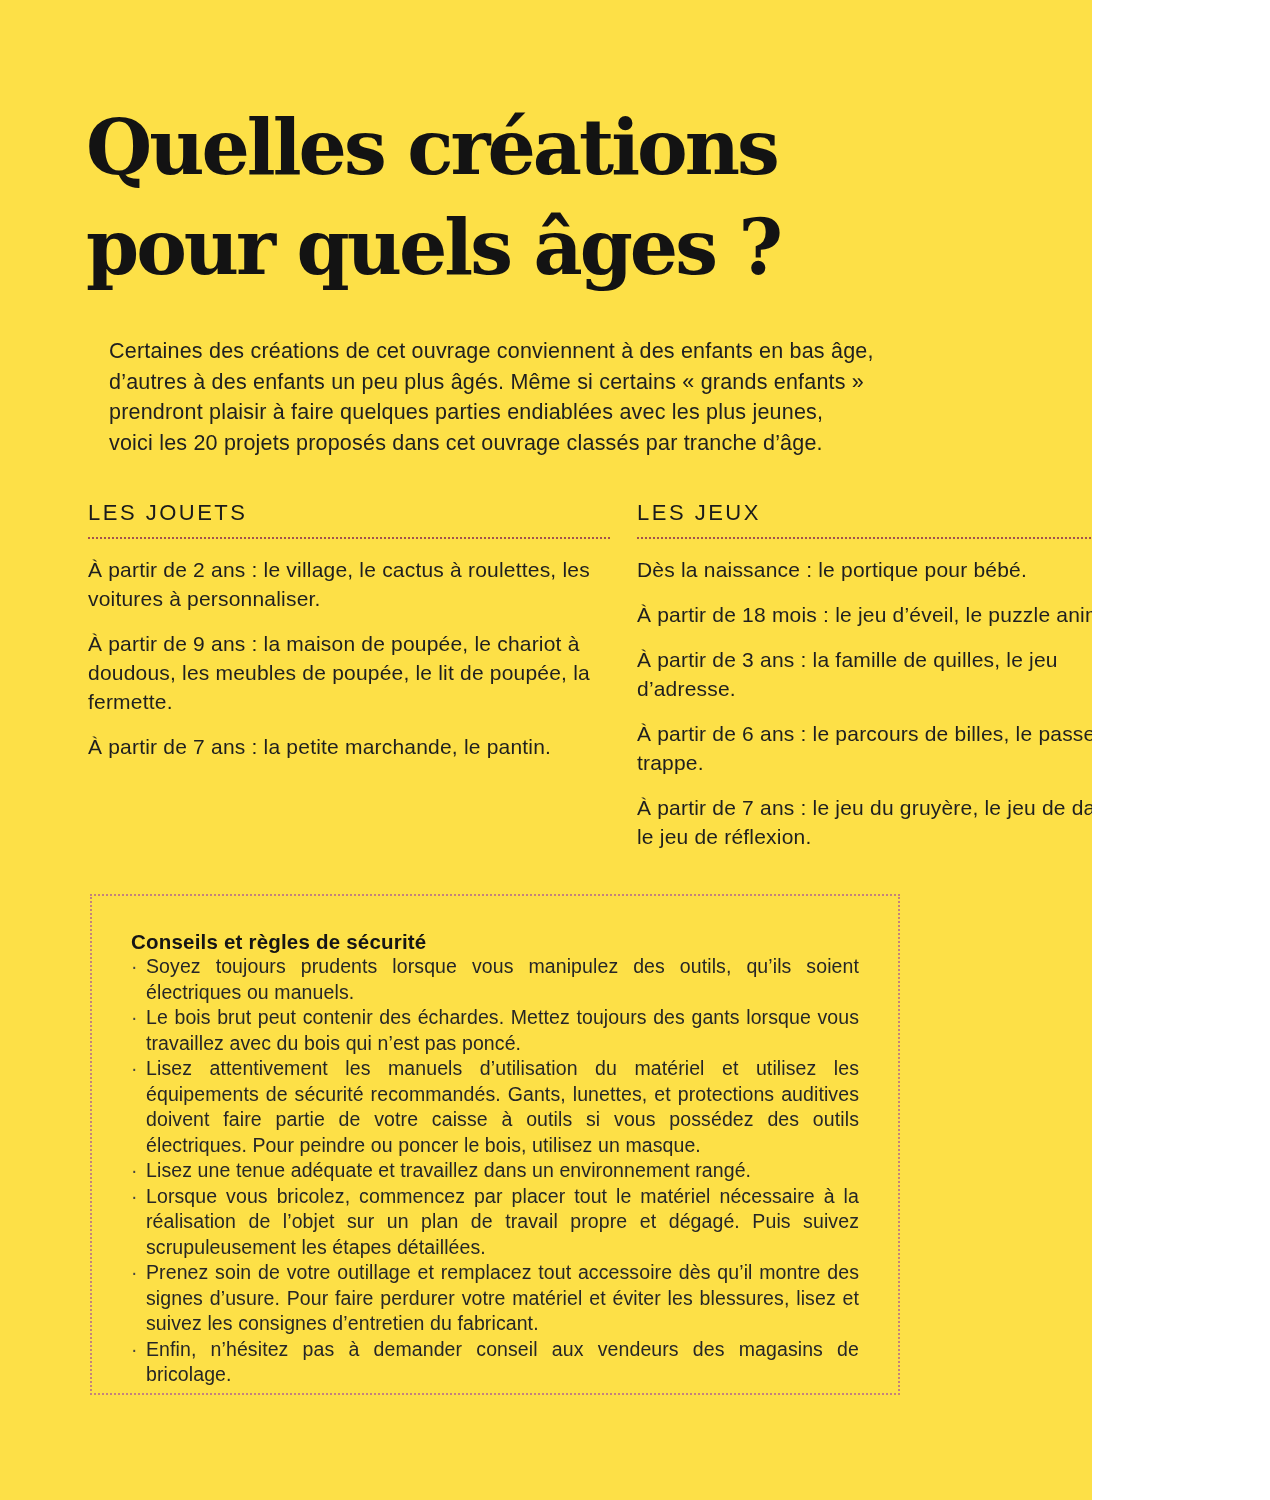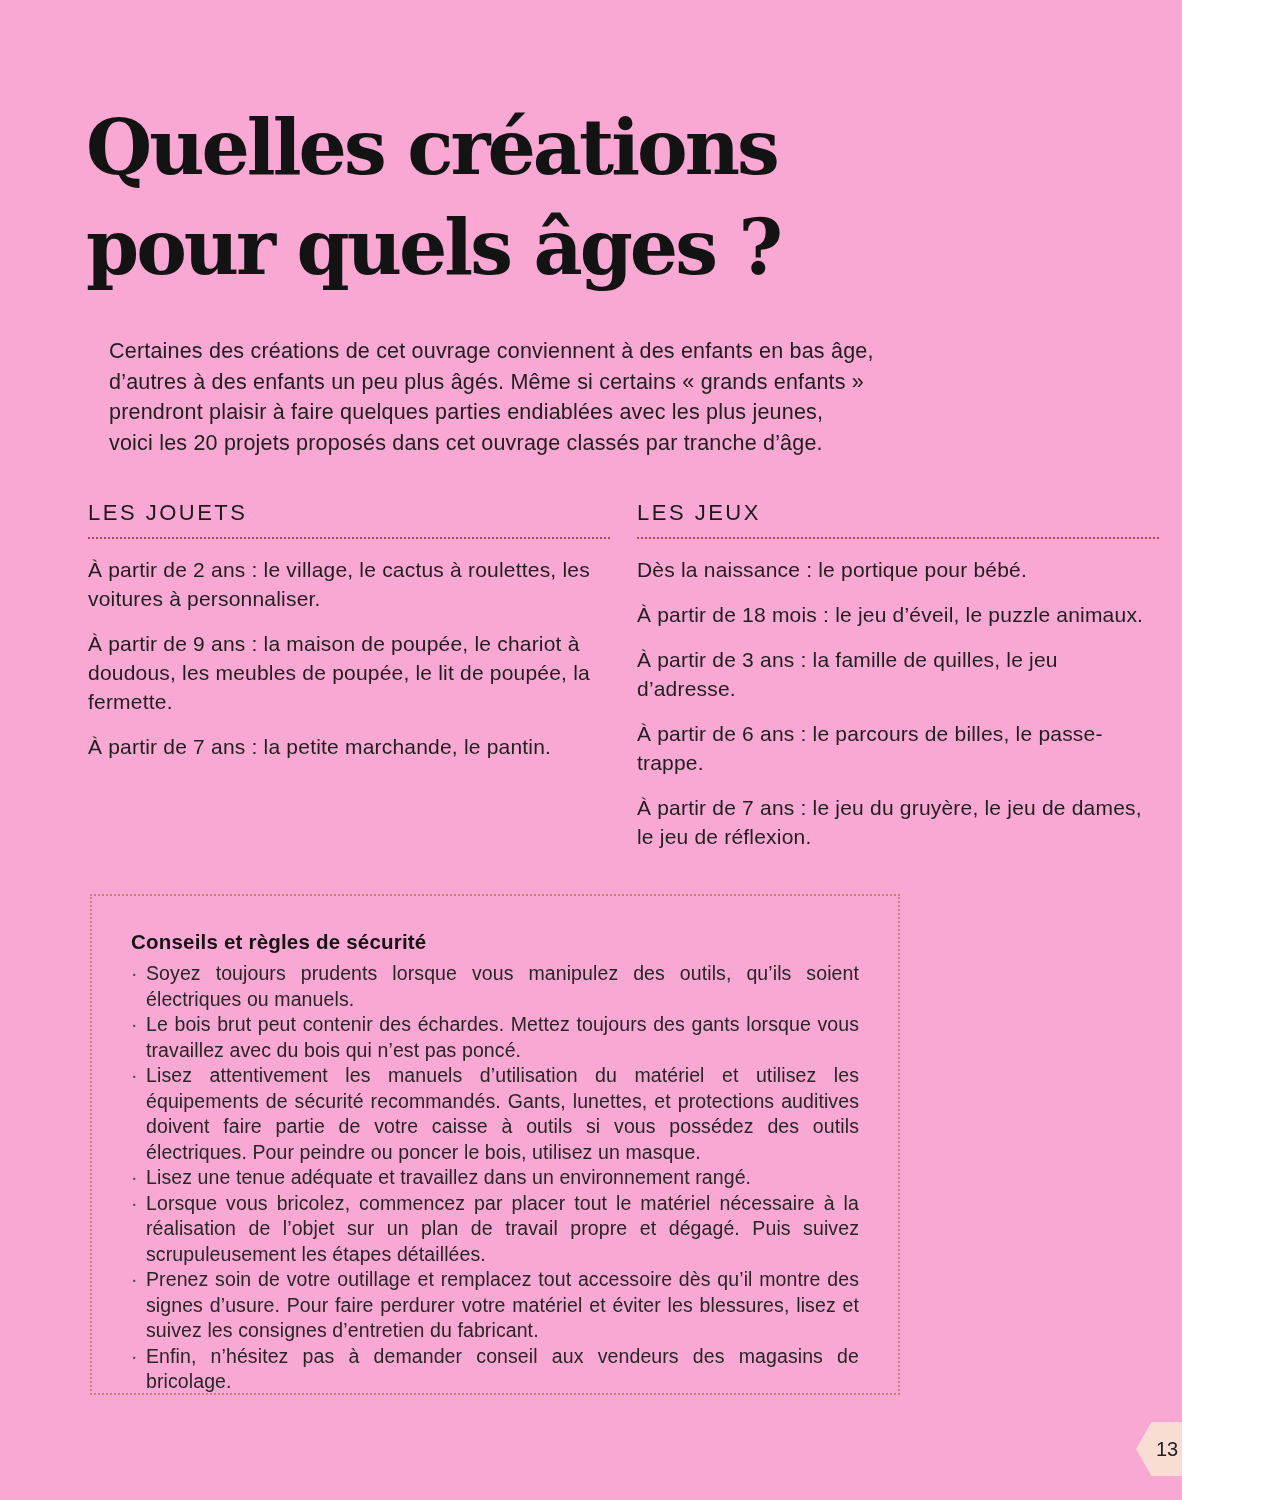--- a/index.html
+++ b/index.html
@@ -1,19 +1,19 @@
 <!DOCTYPE html>
 <html lang="fr"><head>
 <meta charset="utf-8">
 <style>
   html,body{margin:0;padding:0;background:#ffffff;}
   .page{
     position:relative;
-    width:1182px;height:1500px;
-    background:#f9a8d4;
+    width:1092px;height:1500px;
+    background:#fde047;
     font-family:"Liberation Sans", sans-serif;
     color:#1b1b1b;
     overflow:hidden;
   }
   
   .title{
     position:absolute;left:86px;top:98px;
     font-family:"DejaVu Serif", serif;
     font-weight:bold;
     font-size:76px;
@@ -53,21 +53,20 @@
     position:absolute;left:90px;top:894px;
     width:810px;height:501px;
     box-sizing:border-box;
     border:2px dotted var(--box-border,#c4827d);
     padding:34px 39px 0 39px;
   }
   .safety-title{
     font-size:20.5px;
     font-weight:bold;
     color:#151515;
-    margin-bottom:7px;
     letter-spacing:0.2px;
   }
   .safety-bullet{
     font-size:19.5px;
     line-height:25.5px;
     text-align:justify;
     color:#262626;
     padding-left:15px;
     text-indent:-15px;
     letter-spacing:0.1px;

